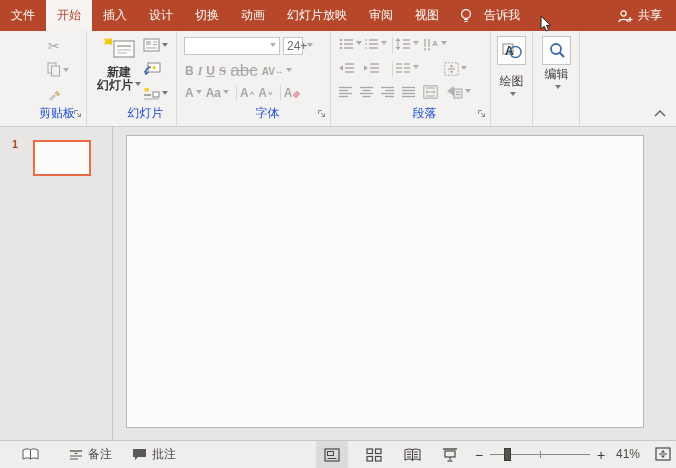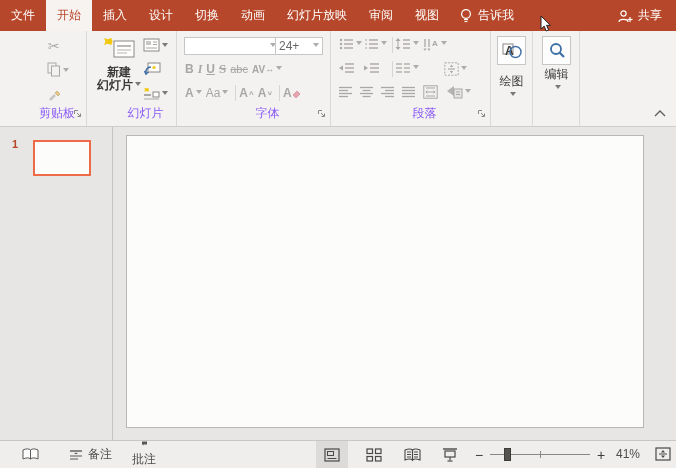--- a/index.html
+++ b/index.html
@@ -4,30 +4,30 @@
 <style>
   * { margin:0; padding:0; box-sizing:border-box; }
   html,body { width:676px; height:468px; overflow:hidden; }
   body { font-family:"Liberation Sans","DejaVu Sans",sans-serif; font-size:12px; color:#444; background:#E8E6E4; }
   .app { position:relative; width:676px; height:468px; }
 
   
   .menubar { position:relative; display:flex; align-items:stretch; height:31px; background:#B7472A; color:#fff; }
   .tab { display:flex; align-items:center; padding:0 11px; cursor:default; white-space:nowrap; }
   .tab.selected { background:#F7F3F0; color:#B7472A; }
-  .tellme { display:flex; align-items:center; gap:6px; padding:0 10px; }
+  .tellme { display:flex; align-items:center; gap:12px; padding:0 10px; }
   .share { display:flex; align-items:center; gap:5px; padding:0 14px; margin-left:auto; }
   .micon { display:inline-flex; }
   .cursor { position:absolute; left:540px; top:15px; z-index:50; }
 
   
   .ribbon { position:relative; display:flex; height:96px; background:#F4F2F0; border-bottom:1px solid #CFCDCB; }
   .grp { position:relative; height:95px; flex:0 0 auto; }
   .grp + .grp { border-left:1px solid #DBD9D7; }
-  .grplabel { position:absolute; bottom:4px; left:0; right:0; text-align:center; color:#8b5cf6;margin-left:28px; }
+  .grplabel { position:absolute; bottom:4px; left:0; right:0; text-align:center; color:#1d4ed8;margin-left:28px; }
   .launcher { position:absolute; bottom:5px; right:4px; }
   .bigbtn { position:absolute; top:5px; display:flex; flex-direction:column; align-items:center; cursor:default; }
   .biglabel { color:#3B3A39; line-height:13px; text-align:center; }
   .dd { display:inline-block; width:0; height:0; border:3px solid transparent; border-top:4px solid #7A7876; margin-left:2px; vertical-align:middle; }
   .dd.dis { border-top-color:#AEACAA; }
   .mini { position:absolute; display:flex; align-items:center; }
   .vline { display:inline-block; width:1px; height:16px; background:#D8D6D4; margin:0 3px; }
   .glyph { color:#A9A7A5; font-weight:bold; font-size:12px; }
   .combo { position:absolute; height:18px; background:#fff; border:1px solid #C8C6C4; display:flex; align-items:center; padding:0 3px; color:#6A6866; }
   .combo .dd { margin-left:auto; }
@@ -207,52 +207,52 @@
         <span class="dd"></span>
       </div>
       <div class="grplabel">幻灯片</div>
     </div>
 
     <div class="grp" style="width:154px;">
       <div class="combo" style="left:7px; top:6px; width:96px;">
         <span></span>
         <span class="dd dis"></span>
       </div>
-      <div class="combo" style="left:98px; top:6px; width:48px;text-align:right;">
+      <div class="combo" style="left:106px; top:6px; width:20px;text-align:right;">
         <span>24+</span>
         <span class="dd dis"></span>
       </div>
       <div class="row2">
         <span class="fbtn glyph">
             <span>B</span>
           </span>
         <span class="fbtn glyph ser" style="font-style:italic;">
             <span>I</span>
           </span>
         <span class="fbtn glyph" style="text-decoration:underline;">
             <span>U</span>
           </span>
         <span class="fbtn glyph ser" style="text-decoration:line-through; font-size:13px;">
             <span>S</span>
           </span>
-        <span class="fbtn glyph" style="text-decoration:line-through; font-weight:normal; font-size:11px;">
+        <span class="fbtn glyph" style="text-decoration:line-through; font-weight:normal; font-size:17px;">
             <span>abc</span>
           </span>
         <span class="fbtn glyph" style="font-size:10px; letter-spacing:0;">
             <span>AV</span>
             <span style="font-weight:normal; font-size:9px;">↔</span>
             <span class="dd dis"></span>
           </span>
       </div>
       <div class="row3">
         <span class="fbtn glyph">
             <span>A</span>
             <span class="dd dis"></span>
           </span>
-        <span class="fbtn glyph" style="font-weight:normal;">
+        <span class="fbtn glyph" style="font-weight:bold;">
             <span>Aa</span>
             <span class="dd dis"></span>
           </span>
         <span class="vline"></span>
         <span class="fbtn glyph caret-up">
             <span>A</span>
           </span>
         <span class="fbtn glyph caret-dn">
             <span>A</span>
           </span>
@@ -473,21 +473,21 @@
     </span>
     <span class="sb-item" style="margin-left:18px;">
       <svg width="14" height="12" viewBox="0 0 14 12">
           <line x1="1" y1="2" x2="13" y2="2" stroke="#5B5957" stroke-width="1.4"></line>
           <path d="M5 5 L9 5 L7 3.4 Z" fill="#5B5957"></path>
           <line x1="1" y1="7" x2="13" y2="7" stroke="#5B5957"></line>
           <line x1="1" y1="10" x2="9" y2="10" stroke="#5B5957"></line>
         </svg>
       <span>备注</span>
     </span>
-    <span class="sb-item" style="margin-left:8px;flex-direction:column;">
+    <span class="sb-item" style="margin-left:8px;">
       <svg width="15" height="13" viewBox="0 0 15 13">
           <path d="M1 1 H14 V9 H6 L3 12 V9 H1 Z" fill="#5B5957"></path>
         </svg>
       <span>批注</span>
     </span>
 
     <span style="margin-left:auto;"></span>
     <span class="viewbtn selected">
       <svg width="16" height="14" viewBox="0 0 16 14">
           <rect x="1" y="1" width="14" height="12" fill="none" stroke="#4A4846" stroke-width="1.2"></rect>

